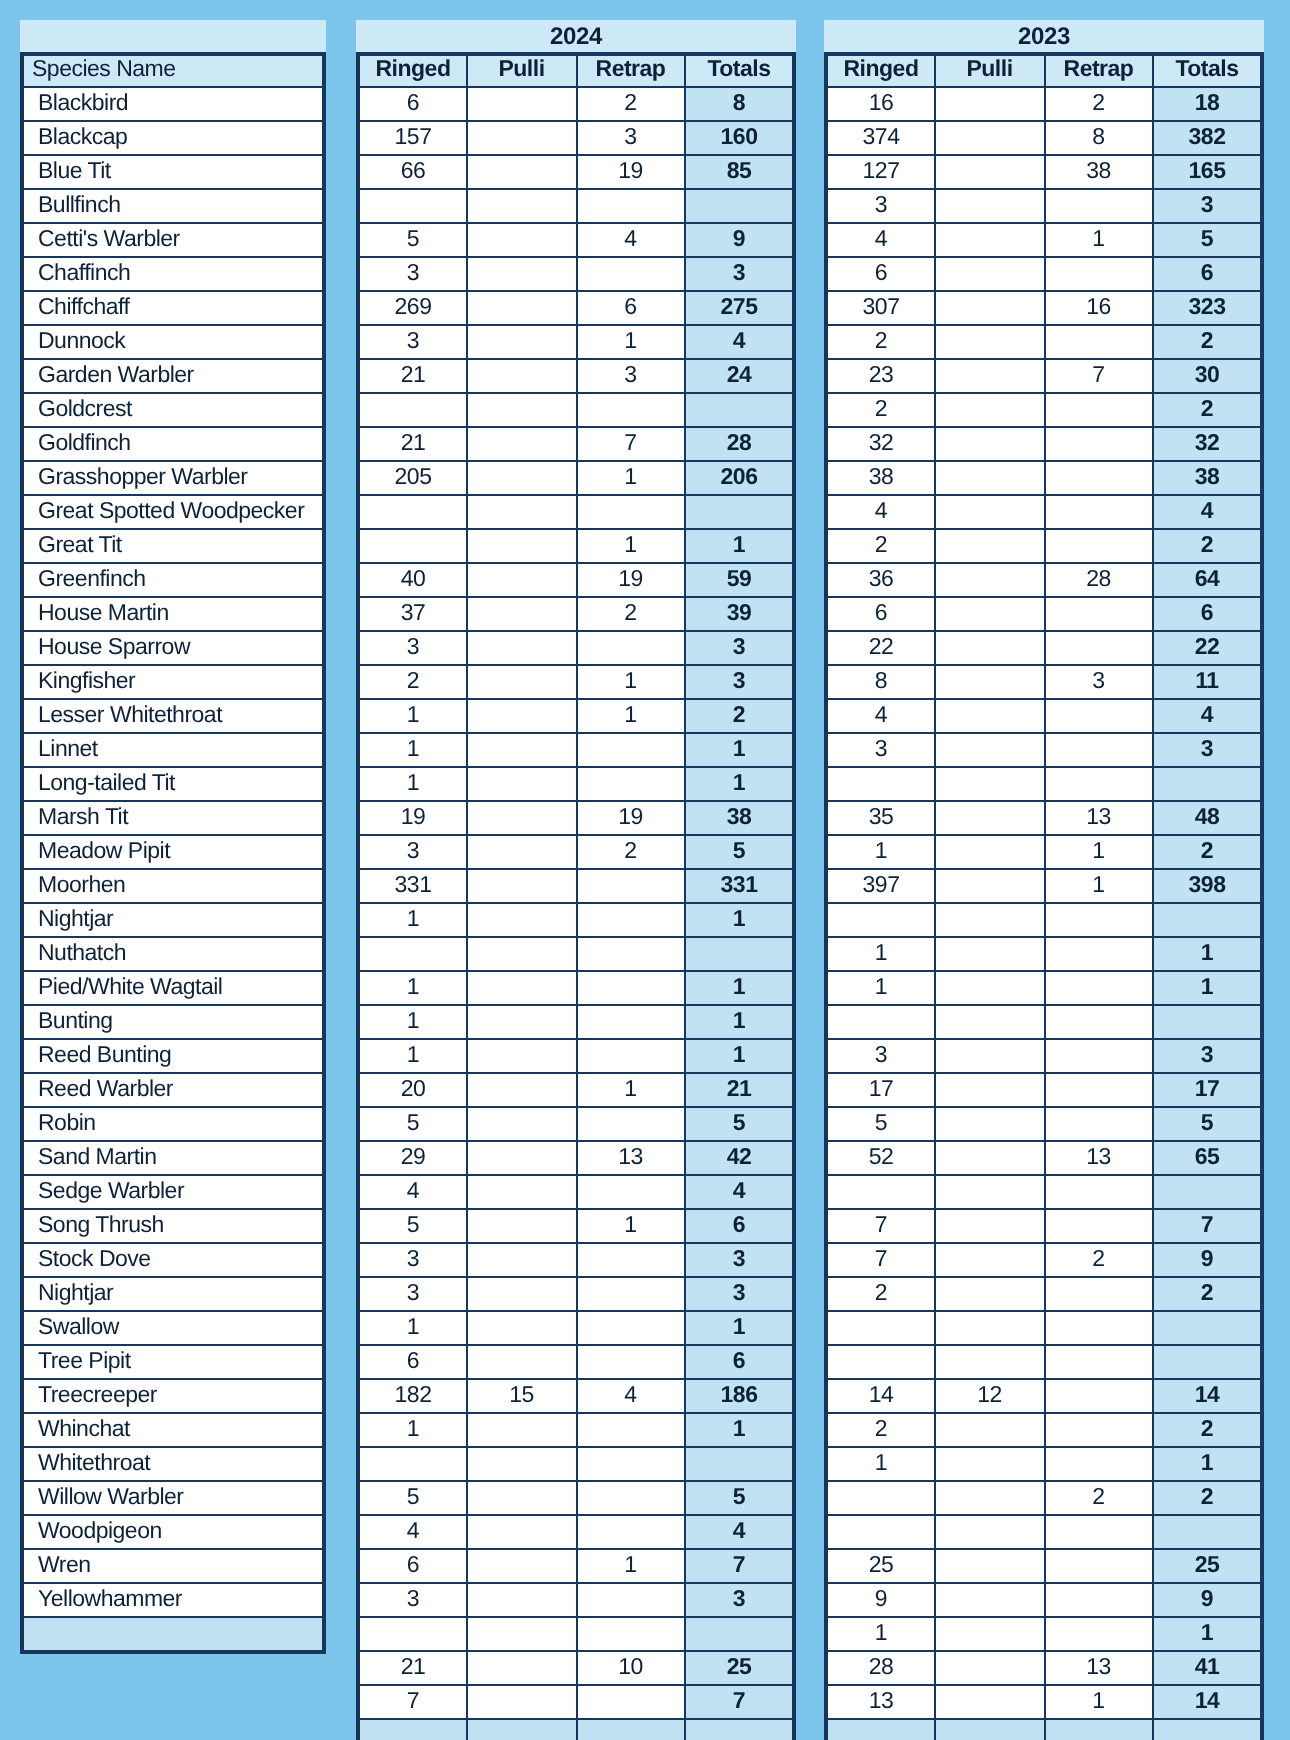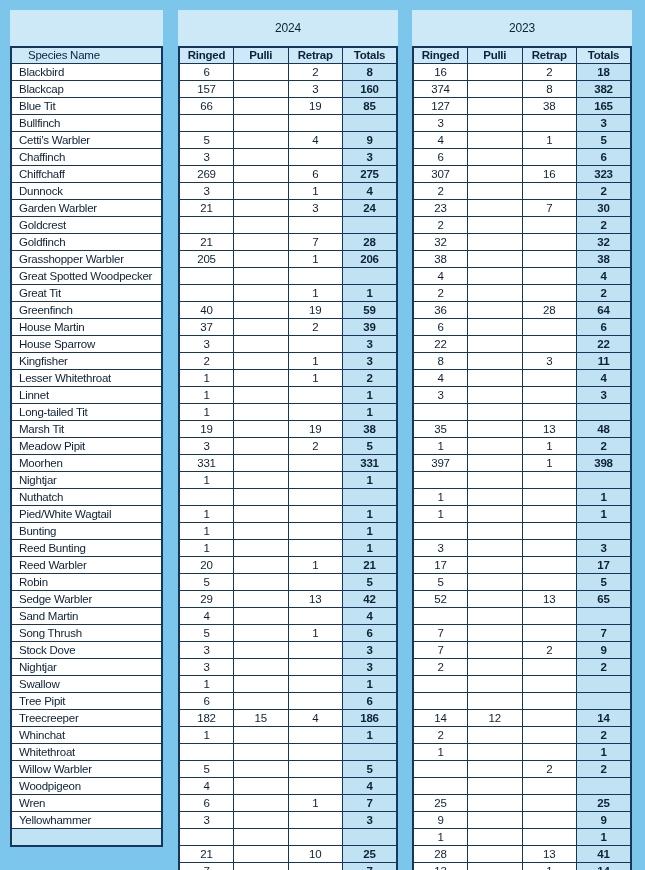--- a/index.html
+++ b/index.html
@@ -20,39 +20,39 @@
   .layout{
     position:absolute;top:10px;left:10px;
     display:flex;align-items:flex-start;
   }
   .block{display:flex;flex-direction:column;}
   .species-block{width:153px;}
   .year-block{width:220px;}
   .gap1{margin-left:15px;}
   .gap2{margin-left:14px;}
   .cap{
-    height:36px;background:var(--header-fill);
+    height:16px;background:var(--header-fill);
     display:flex;align-items:center;justify-content:center;
-    font-weight:normal;font-size:12px;letter-spacing:-0.2px;
+    font-weight:bold;font-size:12px;letter-spacing:-0.2px;
   }
   table{
     border-collapse:collapse;table-layout:fixed;
     border:2px solid var(--border);
     width:100%;
   }
   th,td{
     border:1px solid var(--border);
     height:16px;padding:0;
     font-size:11.5px;letter-spacing:-0.25px;
     line-height:16px;
     white-space:nowrap;overflow:hidden;
     background:#ffffff;
   }
   th{background:var(--header-fill);}
-  .species-h{font-weight:normal;text-align:left;padding-left:16px;height:15px;line-height:15px;}
+  .species-h{font-weight:normal;text-align:left;padding-left:4px;height:15px;line-height:15px;}
   .col-h{font-weight:bold;text-align:center;height:15px;line-height:15px;}
   td.species{text-align:left;padding-left:7px;}
   td.val{text-align:center;}
   td.totals{text-align:center;font-weight:bold;background:var(--totals-fill);}
   tr.partial td{background:var(--totals-fill);height:16px;}
 </style>
 </head>
 <body>
 
 <div class="layout">
@@ -153,24 +153,24 @@
           <tr>
             <td class="species">Reed Bunting</td>
           </tr>
           <tr>
             <td class="species">Reed Warbler</td>
           </tr>
           <tr>
             <td class="species">Robin</td>
           </tr>
           <tr>
+            <td class="species">Sand Martin</td>
+          </tr>
+          <tr>
             <td class="species">Sedge Warbler</td>
-          </tr>
-          <tr>
-            <td class="species">Sand Martin</td>
           </tr>
           <tr>
             <td class="species">Song Thrush</td>
           </tr>
           <tr>
             <td class="species">Stock Dove</td>
           </tr>
           <tr>
             <td class="species">Nightjar</td>
           </tr>

